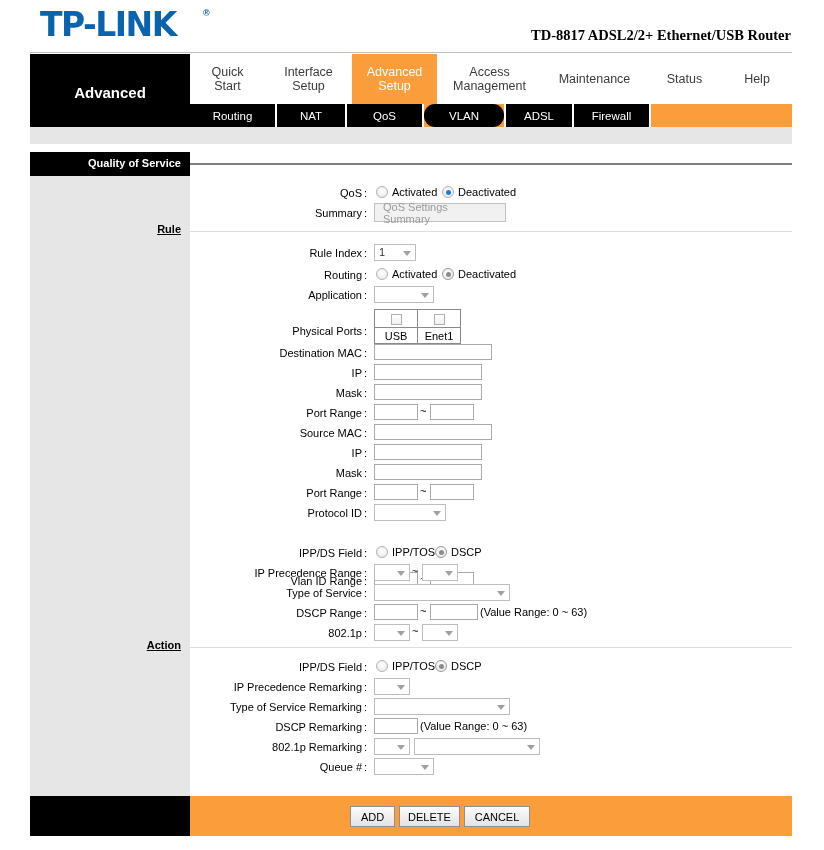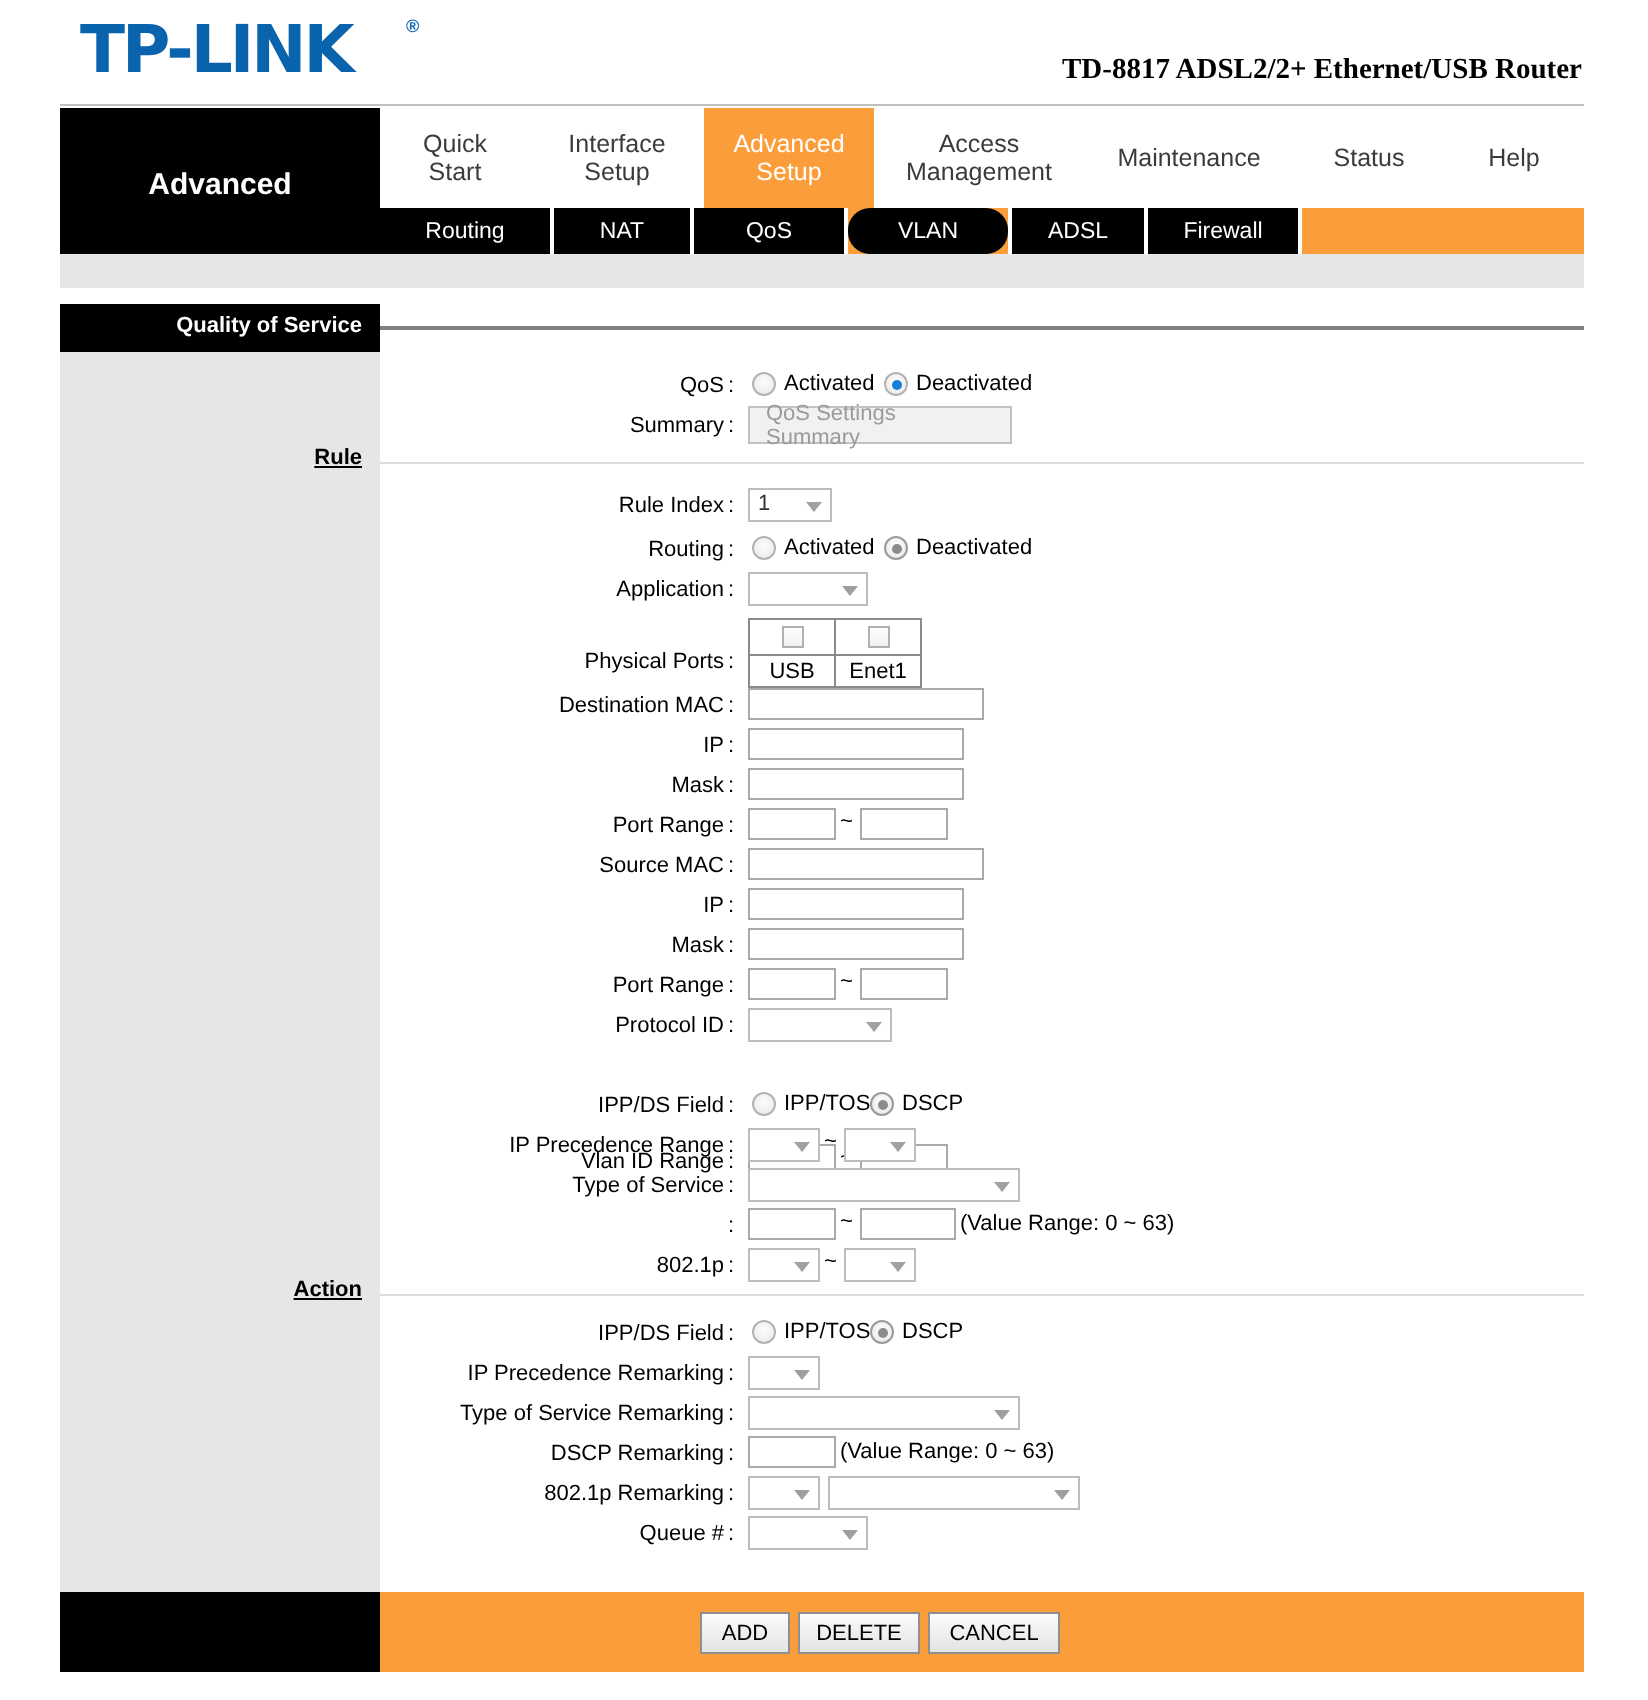--- a/index.html
+++ b/index.html
@@ -469,20 +469,21 @@
     <div class="row" style="top:431px;">
       <div class="lbl">Type of Service</div>
       <div class="colon">:</div>
       <div class="sel" style="left:184px;width:136px;">
         <span class="seltxt"></span>
         <span class="arrow"></span>
       </div>
     </div>
 
     <div class="row" style="top:451px;">
+      <div class="lbl">DSCP Range</div>
       <div class="colon">:</div>
       <div class="txt" style="left:184px;width:44px;"></div>
       <div class="tilde" style="left:230px;">~</div>
       <div class="txt" style="left:240px;width:48px;"></div>
       <div class="hint" style="left:290px;">(Value Range: 0 ~ 63)</div>
     </div>
 
     <div class="row" style="top:471px;">
       <div class="lbl">802.1p</div>
       <div class="colon">:</div>

